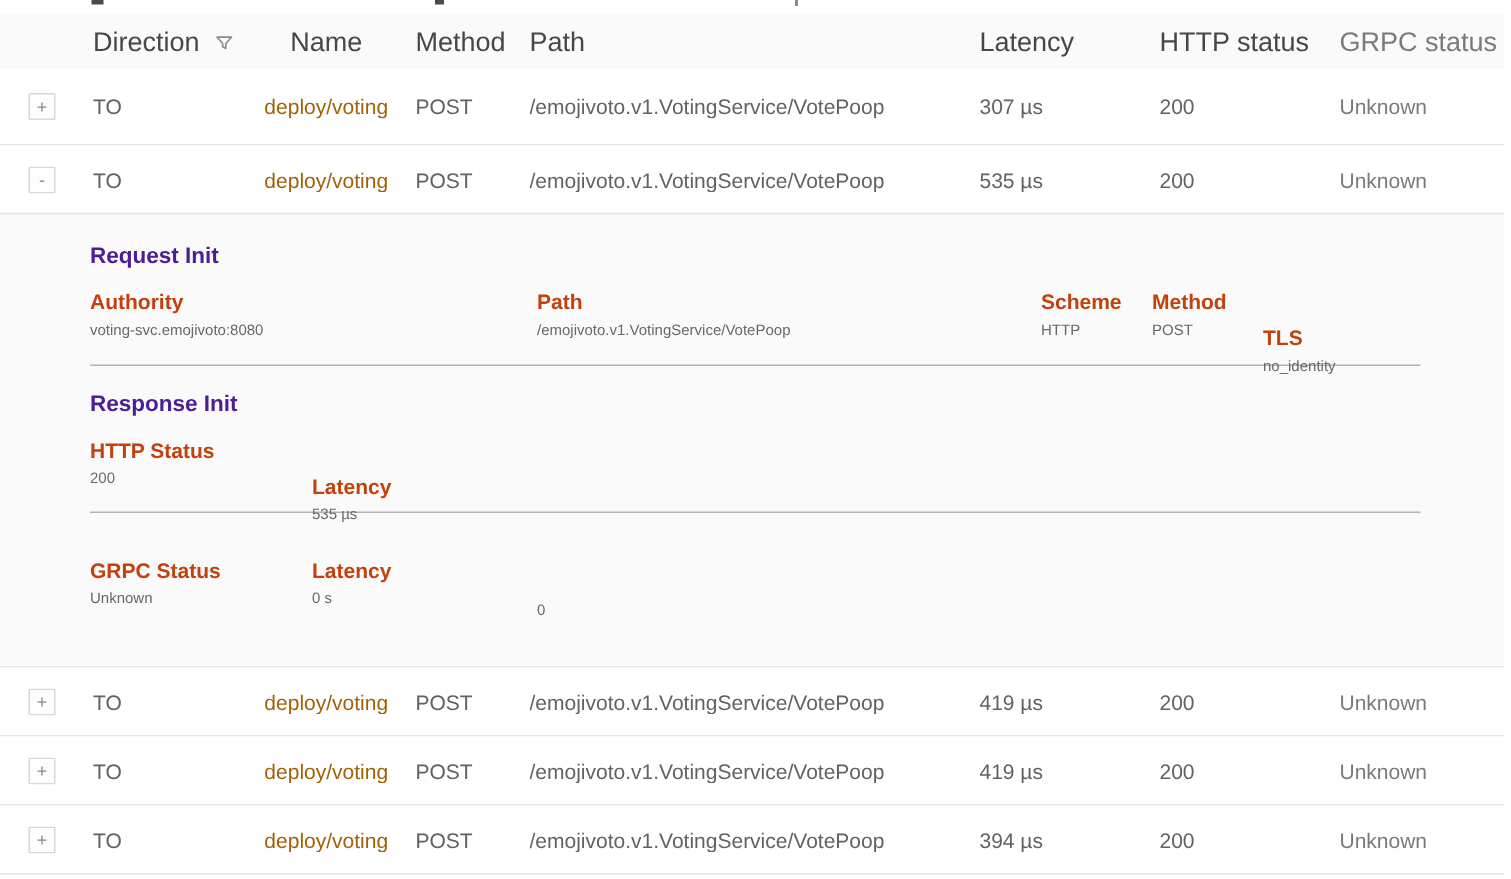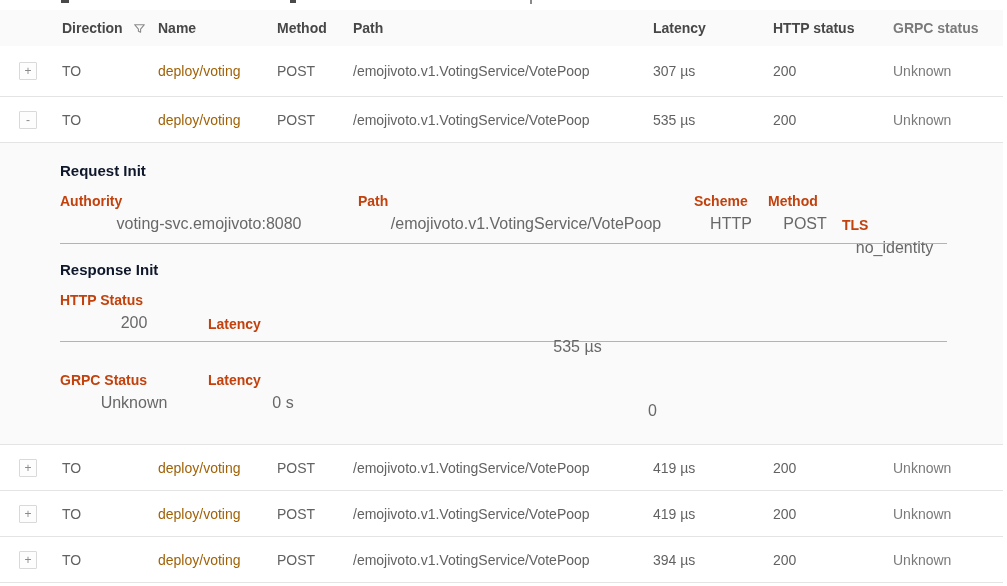--- a/index.html
+++ b/index.html
@@ -16,29 +16,29 @@
   
   .frag { position: absolute; top: 0; background: #4a4a4a; }
   .frag.f1 { left: 61px; width: 8px; height: 3px; }
   .frag.f2 { left: 290px; width: 6px; height: 3px; }
   .frag.f3 { left: 530px; width: 2px; height: 4px; background: #8a8a8a; }
 
   .tap-table { position: absolute; top: 10px; left: 0; width: 1003px; }
 
   .trow { display: flex; align-items: center; background: #fff; }
   .thead { background: #fafafa; height: 36px; color: #474747; }
-  .thead .cell { font-size: 14px; color: #474747; font-weight: bold; }
+  .thead .cell { font-size: 18px; color: #474747; }
   .r1 { height: 51px; border-bottom: 1px solid #e4e4e4; }
   .r2 { height: 45px; }
   .r3, .r4, .r5 { height: 46px; border-bottom: 1px solid #e4e4e4; }
 
   .cell { font-size: 14px; color: #626262; white-space: nowrap; overflow: hidden; }
   .c-exp    { flex: 0 0 62px;  padding-left: 19px; }
   .c-dir    { flex: 0 0 96px;  }
-  .c-name   { flex: 0 0 119px; }
+  .c-name   { flex: 0 0 119px; text-align: center; }
   .c-method { flex: 0 0 76px;  }
   .c-path   { flex: 0 0 300px; }
   .c-lat    { flex: 0 0 120px; }
   .c-http   { flex: 0 0 120px; }
   .c-grpc   { flex: 1 1 auto;  }
   .c-grpc.cell, .grpc-val { color: #7a7a7a; }
 
   .dir-head { display: flex; align-items: center; gap: 10px; }
   .filter-icon { display: inline-flex; cursor: pointer; }
 
@@ -57,25 +57,25 @@
     background: #fafafa;
     height: 303px;
     border-top: 1px solid #e4e4e4;
     border-bottom: 1px solid #e4e4e4;
     width: 1003px;
   }
   .detail-section { margin-left: 60px; width: 887px; }
   .sec-1 { height: 101px; border-bottom: 1px solid #b3b3b3; padding-top: 19px; }
   .sec-2 { height: 98px;  border-bottom: 1px solid #b3b3b3; padding-top: 17px; }
   .sec-3 { height: 103px; padding-top: 16px; }
-  .detail-heading { font-size: 15px; font-weight: 700; color: #0f172a; }
+  .detail-heading { font-size: 15px; font-weight: 700; color: #4c1d95; }
   .detail-fields { display: flex; margin-top: 14px; }
   .dfield { white-space: nowrap; }
   .dlabel { font-size: 14px; font-weight: 700; color: #c2410c; }
-  .dvalue { font-size: 16px; color: #686868; margin-top: 6px; text-align: center; }
+  .dvalue { font-size: 10px; color: #686868; margin-top: 6px; }
   
   .fw-298 { flex: 0 0 298px; }
   .fw-336 { flex: 0 0 336px; }
   .fw-74  { flex: 0 0 74px; }
   .fw-148 { flex: 0 0 148px; }
   .fw-150 { flex: 0 0 150px; }
   .fw-auto { flex: 1 1 auto; margin-top: 24px; }
 </style>
 </head>
 <body>

